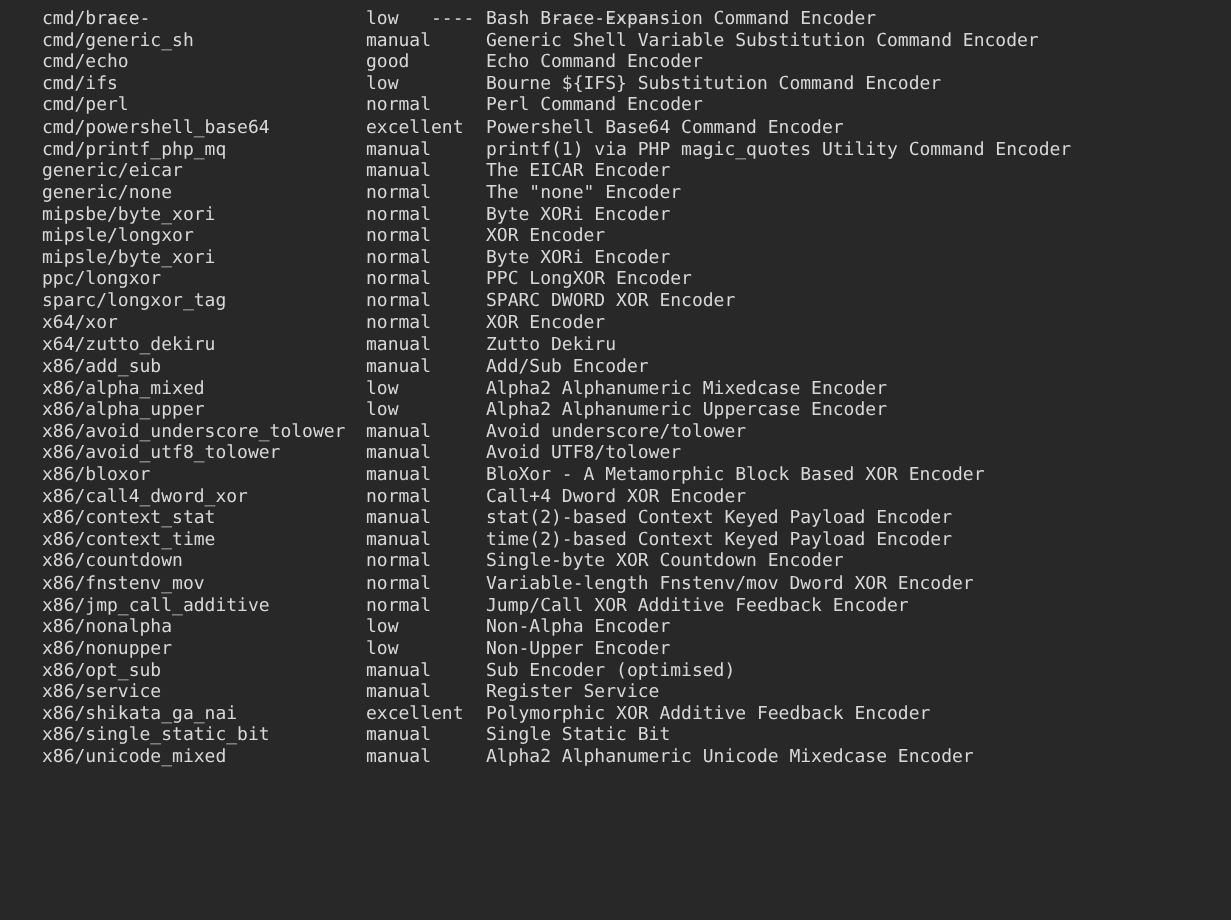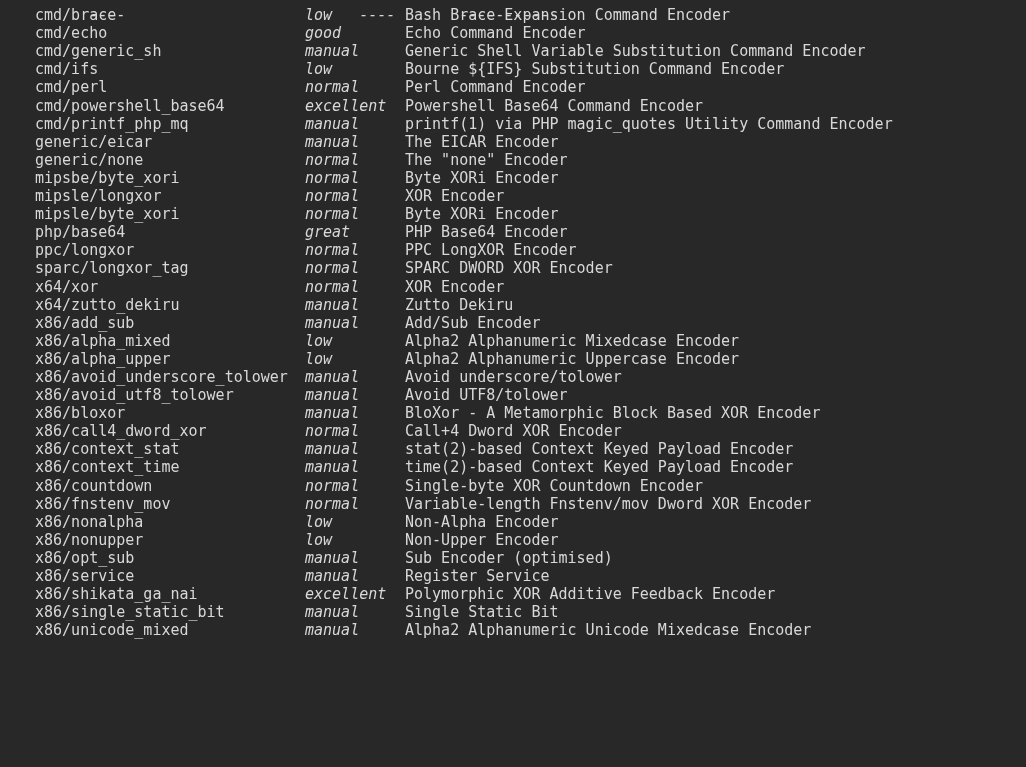--- a/index.html
+++ b/index.html
@@ -47,21 +47,20 @@
     white-space: pre;
     overflow: visible;
     vertical-align: top;
   }
   .col-rank {
     display: inline-block;
     width: 100px;
     white-space: pre;
     overflow: visible;
     vertical-align: top;
-    font-style: italic;
   }
   .col-desc {
     display: inline-block;
     white-space: pre;
     vertical-align: top;
   }
   .header-row .col-name,
   .header-row .col-rank,
   .header-row .col-desc {
     color: #d8d8d8;
@@ -72,47 +71,47 @@
 
 <div id="terminal">
   <div class="scroll-inner">
 
     <div class="row header-row">
       <span class="col-name">----</span><span class="col-rank">----</span><span class="col-desc">-----------</span>
     </div>
 
     <div id="rows-container">
         <div class="row"><span class="col-name">cmd/brace</span><span class="col-rank">low</span><span class="col-desc">Bash Brace Expansion Command Encoder</span></div>
+        <div class="row"><span class="col-name">cmd/generic_sh</span><span class="col-rank">manual</span><span class="col-desc">Generic Shell Variable Substitution Command Encoder</span></div>
         <div class="row"><span class="col-name">cmd/echo</span><span class="col-rank">good</span><span class="col-desc">Echo Command Encoder</span></div>
-        <div class="row"><span class="col-name">cmd/generic_sh</span><span class="col-rank">manual</span><span class="col-desc">Generic Shell Variable Substitution Command Encoder</span></div>
         <div class="row"><span class="col-name">cmd/ifs</span><span class="col-rank">low</span><span class="col-desc">Bourne ${IFS} Substitution Command Encoder</span></div>
         <div class="row"><span class="col-name">cmd/perl</span><span class="col-rank">normal</span><span class="col-desc">Perl Command Encoder</span></div>
         <div class="row"><span class="col-name">cmd/powershell_base64</span><span class="col-rank">excellent</span><span class="col-desc">Powershell Base64 Command Encoder</span></div>
         <div class="row"><span class="col-name">cmd/printf_php_mq</span><span class="col-rank">manual</span><span class="col-desc">printf(1) via PHP magic_quotes Utility Command Encoder</span></div>
         <div class="row"><span class="col-name">generic/eicar</span><span class="col-rank">manual</span><span class="col-desc">The EICAR Encoder</span></div>
         <div class="row"><span class="col-name">generic/none</span><span class="col-rank">normal</span><span class="col-desc">The "none" Encoder</span></div>
         <div class="row"><span class="col-name">mipsbe/byte_xori</span><span class="col-rank">normal</span><span class="col-desc">Byte XORi Encoder</span></div>
         <div class="row"><span class="col-name">mipsle/longxor</span><span class="col-rank">normal</span><span class="col-desc">XOR Encoder</span></div>
         <div class="row"><span class="col-name">mipsle/byte_xori</span><span class="col-rank">normal</span><span class="col-desc">Byte XORi Encoder</span></div>
-        <div class="row"><span class="col-name">php/base64</span><span class="col-rank">great</span><span class="col-desc">PHP Base64 Encoder</span></div>
         <div class="row"><span class="col-name">ppc/longxor</span><span class="col-rank">normal</span><span class="col-desc">PPC LongXOR Encoder</span></div>
         <div class="row"><span class="col-name">sparc/longxor_tag</span><span class="col-rank">normal</span><span class="col-desc">SPARC DWORD XOR Encoder</span></div>
         <div class="row"><span class="col-name">x64/xor</span><span class="col-rank">normal</span><span class="col-desc">XOR Encoder</span></div>
         <div class="row"><span class="col-name">x64/zutto_dekiru</span><span class="col-rank">manual</span><span class="col-desc">Zutto Dekiru</span></div>
         <div class="row"><span class="col-name">x86/add_sub</span><span class="col-rank">manual</span><span class="col-desc">Add/Sub Encoder</span></div>
         <div class="row"><span class="col-name">x86/alpha_mixed</span><span class="col-rank">low</span><span class="col-desc">Alpha2 Alphanumeric Mixedcase Encoder</span></div>
         <div class="row"><span class="col-name">x86/alpha_upper</span><span class="col-rank">low</span><span class="col-desc">Alpha2 Alphanumeric Uppercase Encoder</span></div>
         <div class="row"><span class="col-name">x86/avoid_underscore_tolower</span><span class="col-rank">manual</span><span class="col-desc">Avoid underscore/tolower</span></div>
         <div class="row"><span class="col-name">x86/avoid_utf8_tolower</span><span class="col-rank">manual</span><span class="col-desc">Avoid UTF8/tolower</span></div>
         <div class="row"><span class="col-name">x86/bloxor</span><span class="col-rank">manual</span><span class="col-desc">BloXor - A Metamorphic Block Based XOR Encoder</span></div>
         <div class="row"><span class="col-name">x86/call4_dword_xor</span><span class="col-rank">normal</span><span class="col-desc">Call+4 Dword XOR Encoder</span></div>
         <div class="row"><span class="col-name">x86/context_stat</span><span class="col-rank">manual</span><span class="col-desc">stat(2)-based Context Keyed Payload Encoder</span></div>
         <div class="row"><span class="col-name">x86/context_time</span><span class="col-rank">manual</span><span class="col-desc">time(2)-based Context Keyed Payload Encoder</span></div>
         <div class="row"><span class="col-name">x86/countdown</span><span class="col-rank">normal</span><span class="col-desc">Single-byte XOR Countdown Encoder</span></div>
         <div class="row"><span class="col-name">x86/fnstenv_mov</span><span class="col-rank">normal</span><span class="col-desc">Variable-length Fnstenv/mov Dword XOR Encoder</span></div>
+        <div class="row"><span class="col-name">x86/jmp_call_additive</span><span class="col-rank">normal</span><span class="col-desc">Jump/Call XOR Additive Feedback Encoder</span></div>
         <div class="row"><span class="col-name">x86/nonalpha</span><span class="col-rank">low</span><span class="col-desc">Non-Alpha Encoder</span></div>
         <div class="row"><span class="col-name">x86/nonupper</span><span class="col-rank">low</span><span class="col-desc">Non-Upper Encoder</span></div>
         <div class="row"><span class="col-name">x86/opt_sub</span><span class="col-rank">manual</span><span class="col-desc">Sub Encoder (optimised)</span></div>
         <div class="row"><span class="col-name">x86/service</span><span class="col-rank">manual</span><span class="col-desc">Register Service</span></div>
         <div class="row"><span class="col-name">x86/shikata_ga_nai</span><span class="col-rank">excellent</span><span class="col-desc">Polymorphic XOR Additive Feedback Encoder</span></div>
         <div class="row"><span class="col-name">x86/single_static_bit</span><span class="col-rank">manual</span><span class="col-desc">Single Static Bit</span></div>
         <div class="row"><span class="col-name">x86/unicode_mixed</span><span class="col-rank">manual</span><span class="col-desc">Alpha2 Alphanumeric Unicode Mixedcase Encoder</span></div>
       </div>
 
   </div>

